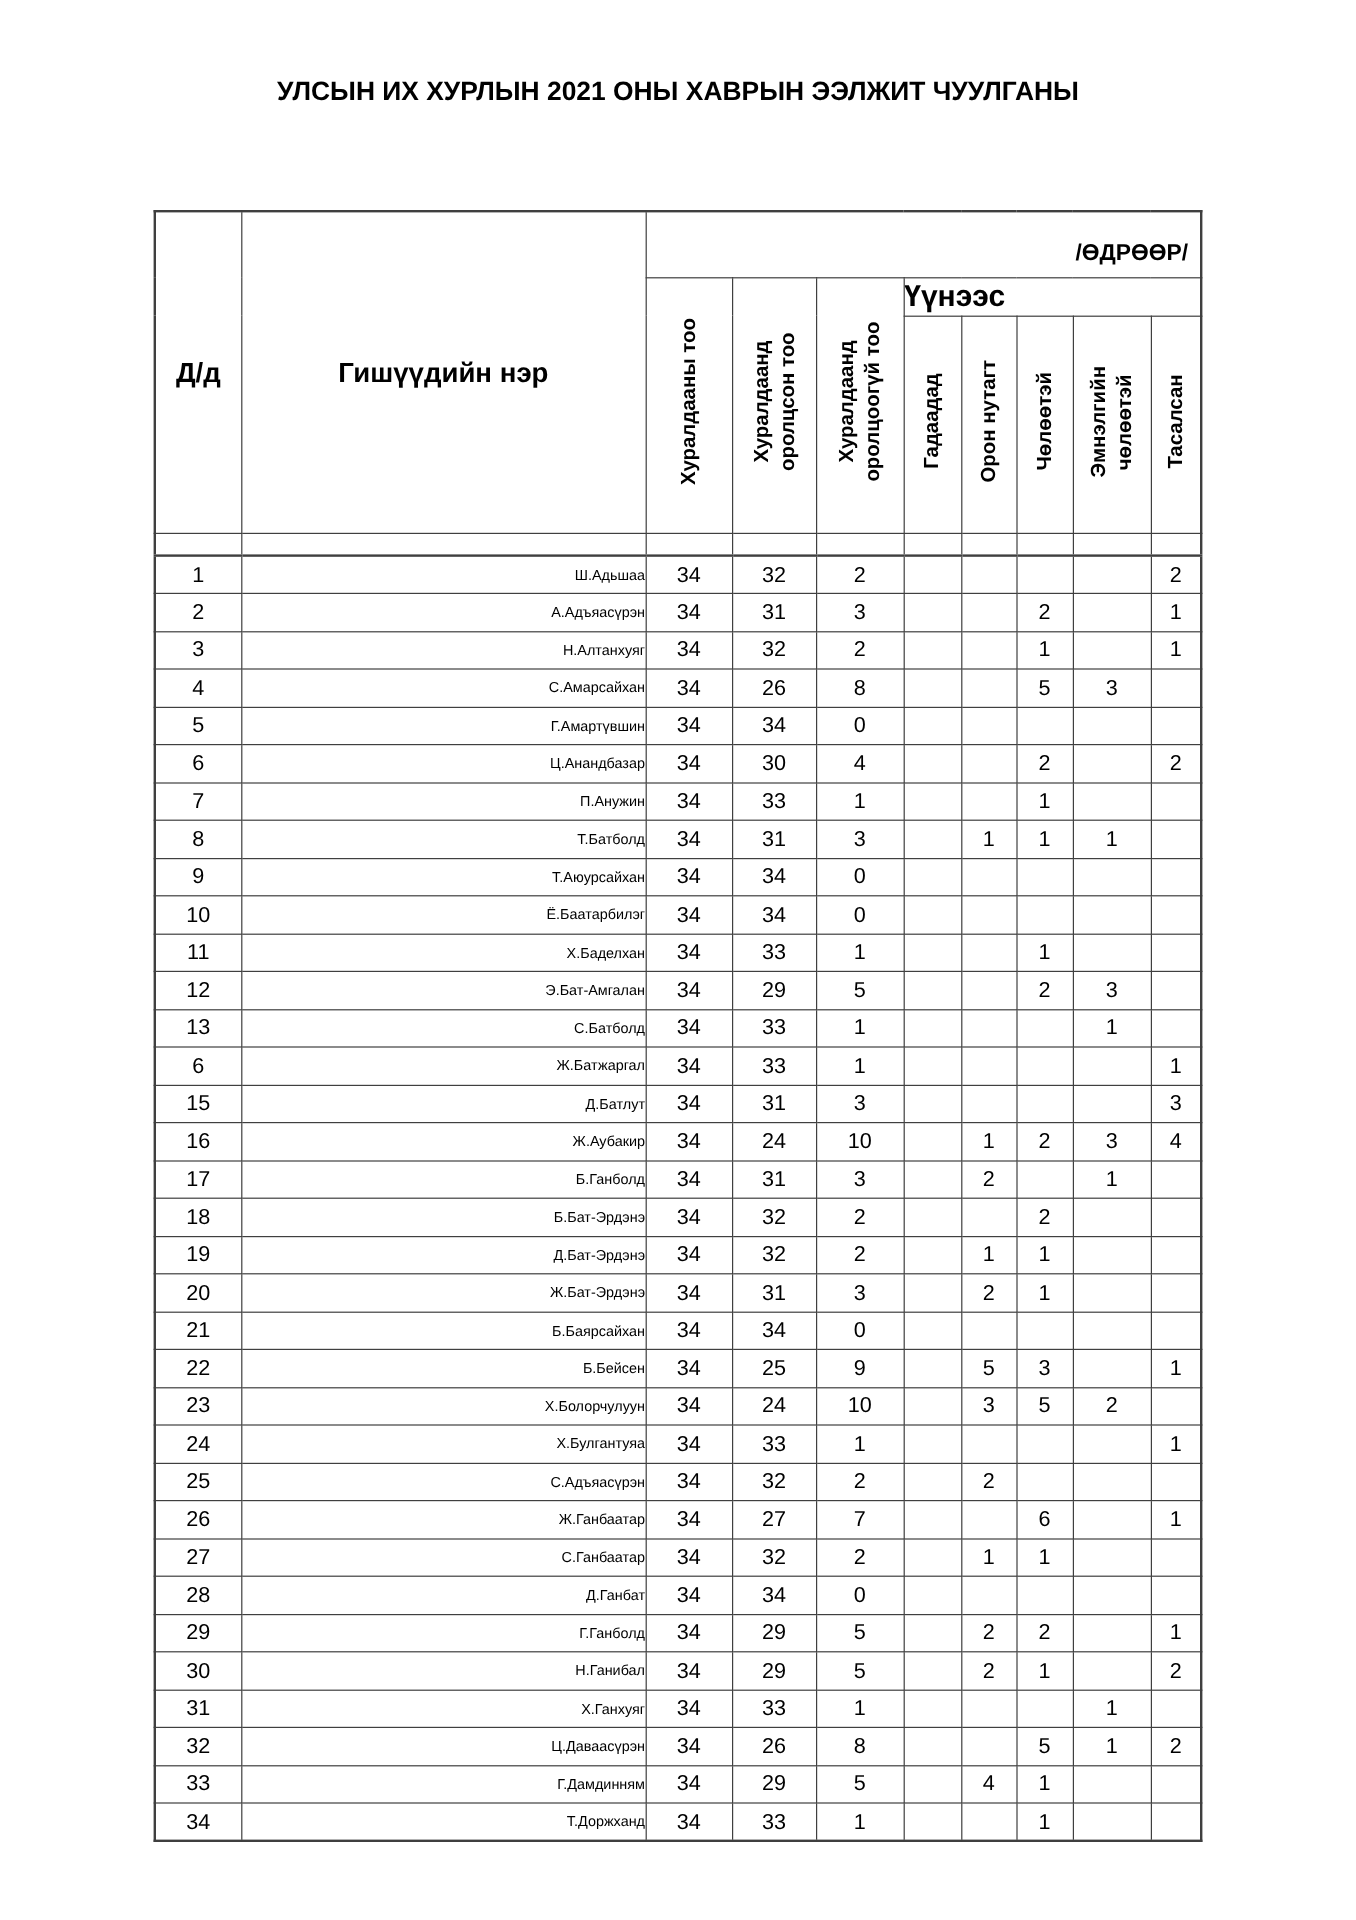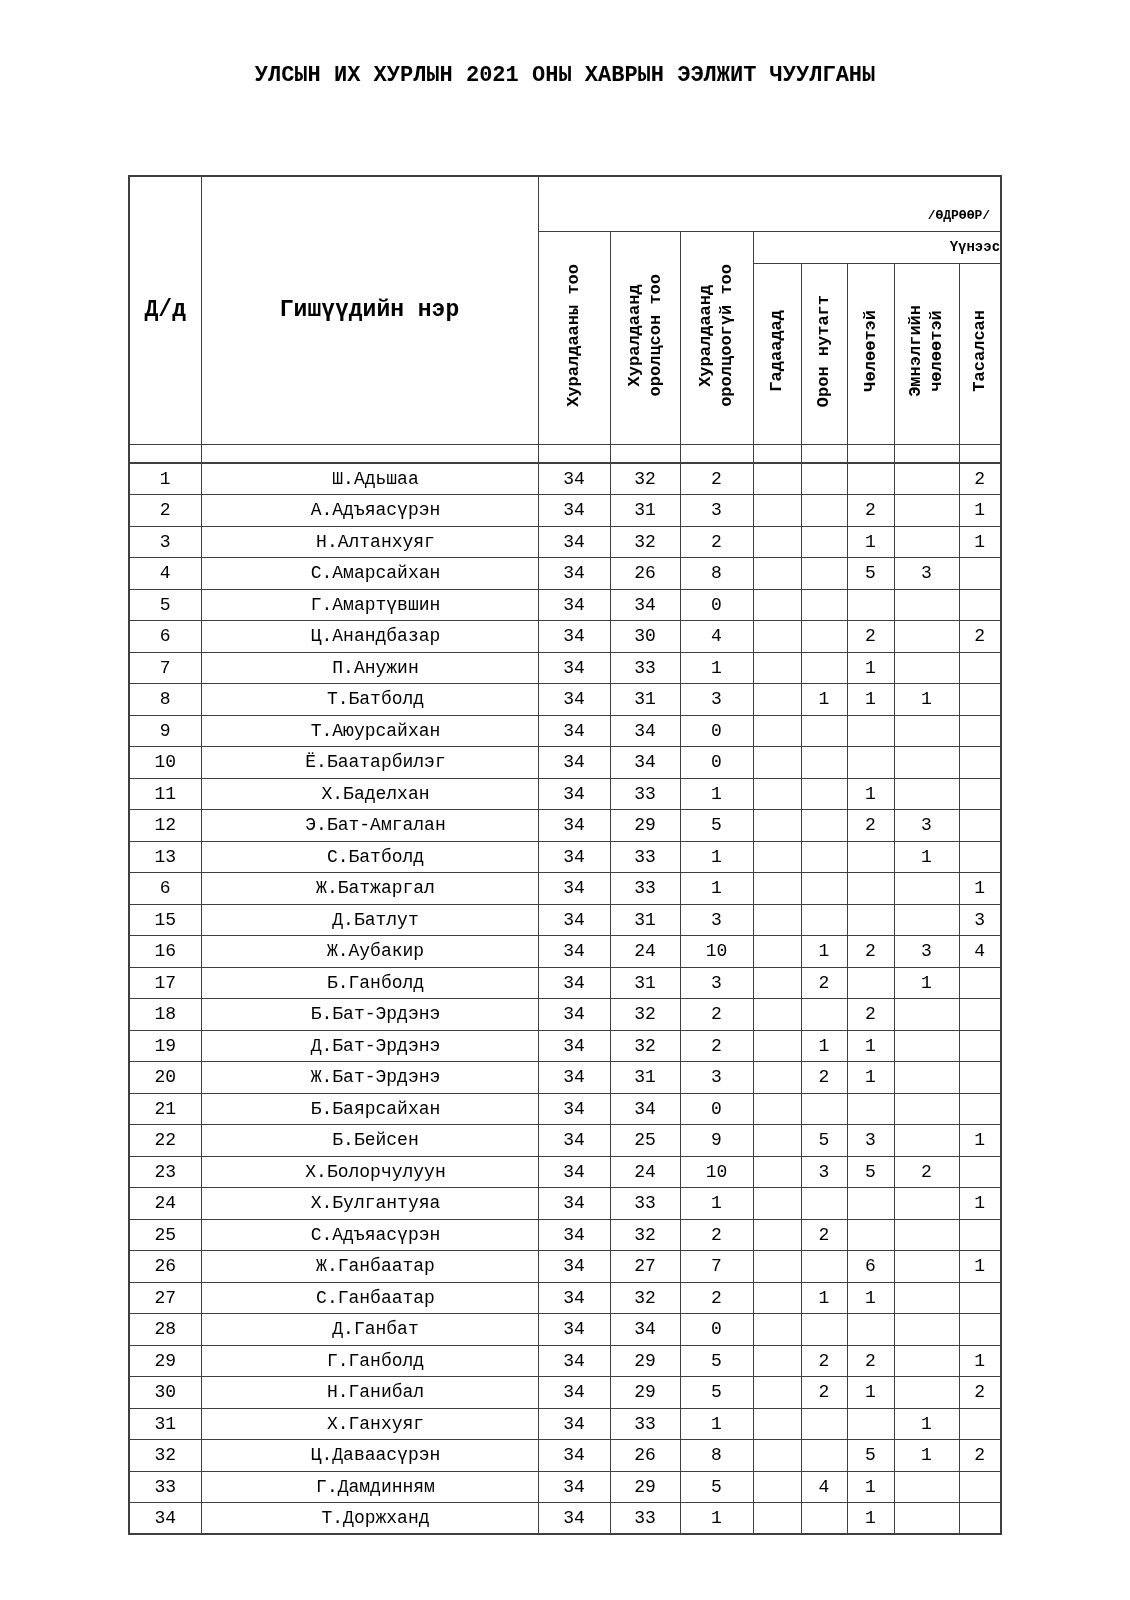--- a/index.html
+++ b/index.html
@@ -8,21 +8,21 @@
     --page-bg: #ffffff;
   }
   * { margin: 0; padding: 0; box-sizing: border-box; }
   html, body { background: #ffffff; }
   .page {
     position: relative;
     width: 1130px;
     height: 1600px;
     background: var(--page-bg);
     color: var(--text);
-    font-family: Liberation Mono, monospace;
+    font-family: Liberation Sans, sans-serif;
     overflow: hidden;
   }
   .title-block {
     position: absolute;
     top: 63px;
     left: 0;
     width: 1130px;
     text-align: center;
     font-weight: bold;
     font-size: 22px;
@@ -52,28 +52,28 @@
   th.hcell {
     text-align: center;
     vertical-align: middle;
     font-weight: bold;
     font-size: 23px;
   }
   th.corner {
     text-align: right;
     vertical-align: bottom;
     font-weight: bold;
-    font-size: 13px;
+    font-size: 19px;
     padding: 15px 10px 8px 0;
   }
   th.ofwhich {
-    text-align: right;
+    text-align: left;
     vertical-align: middle;
     font-weight: bold;
-    font-size: 14px;
+    font-size: 25px;
   }
   th.vert {
     text-align: center;
     vertical-align: middle;
     padding: 0;
   }
   th.vert span {
     display: inline-block;
     writing-mode: vertical-rl;
     transform: rotate(180deg);
@@ -82,23 +82,23 @@
     font-size: 17px;
     line-height: 1.25;
     max-height: 176px;
   }
   tbody.data td.num {
     text-align: center;
     vertical-align: middle;
     font-size: 18px;
   }
   tbody.data td.name {
-    text-align: center;
+    text-align: right;
     vertical-align: middle;
-    font-size: 18px;
+    font-size: 12px;
     padding-left: 12px;
     white-space: nowrap;
   }
 </style>
 </head>
 <body>
 
 <div class="page">
 
   <div class="title-block">

